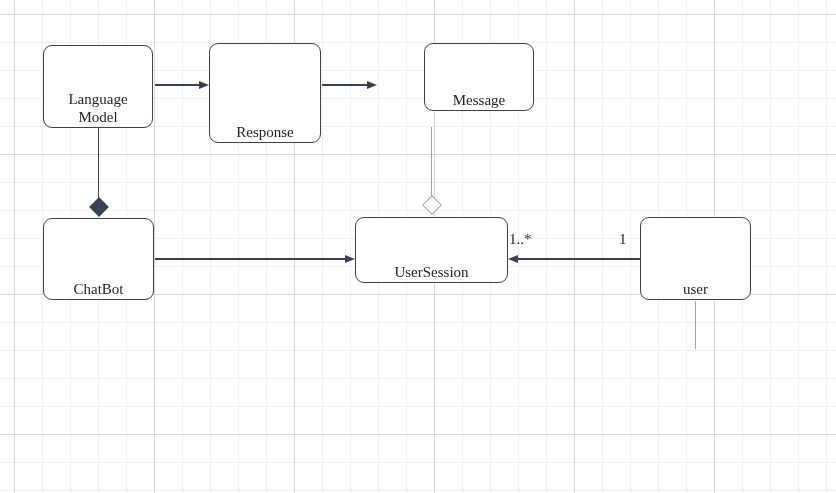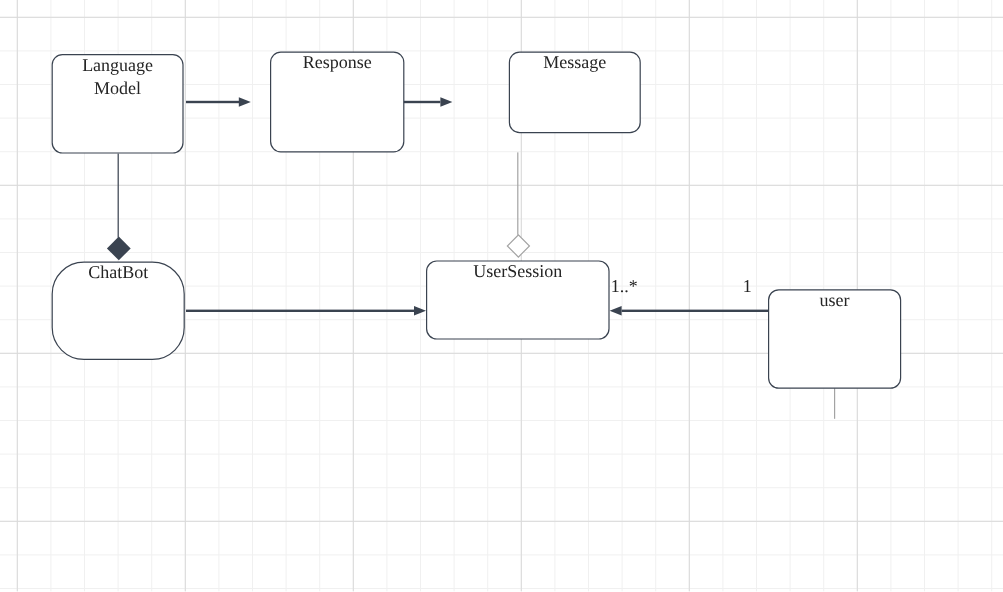--- a/index.html
+++ b/index.html
@@ -22,34 +22,34 @@
     background-size: 140px 140px, 140px 140px, 28px 28px, 28px 28px;
     background-position: 14px 14px, 14px 14px, 14px 14px, 14px 14px;
   }
   .node {
     position: absolute;
     box-sizing: border-box;
     background: #ffffff;
     border: 1.5px solid #3a4350;
     border-radius: 9px;
     display: flex;
-    align-items: flex-start;
+    align-items: flex-end;
     justify-content: center;
     text-align: center;
     font-size: 15px;
     line-height: 1.25;
     color: #242424;
     padding: 0 26px;
   }
   .n-language-model { left: 43px;  top: 45px;  width: 110px; height: 83px; }
-  .n-response       { left: 209px; top: 43px;  width: 112px; height: 84px; margin-left: 16px; }
+  .n-response       { left: 209px; top: 43px;  width: 112px; height: 100px; }
   .n-message        { left: 396px; top: 43px;  width: 110px; height: 68px; margin-left: 28px; }
-  .n-chatbot        { left: 43px;  top: 218px; width: 111px; height: 82px; border-radius: 27px; }
+  .n-chatbot        { left: 43px;  top: 218px; width: 111px; height: 82px; }
   .n-usersession    { left: 355px; top: 217px; width: 153px; height: 66px; }
-  .n-user           { left: 640px; top: 217px; width: 111px; height: 83px; margin-top: 24px; }
+  .n-user           { left: 640px; top: 217px; width: 111px; height: 83px; }
   .n-preference     { left: 648px; top: 349px; width: 110px; height: 83px; }
 
   .edge-h { position: absolute; height: 1.5px; background: #3a4350; }
   .edge-v { position: absolute; width: 1.5px;  background: #3a4350; }
   .edge-gray { background: #a3a3a3; }
 
   .arrow-right {
     position: absolute; width: 0; height: 0;
     border-top: 4px solid transparent;
     border-bottom: 4px solid transparent;

